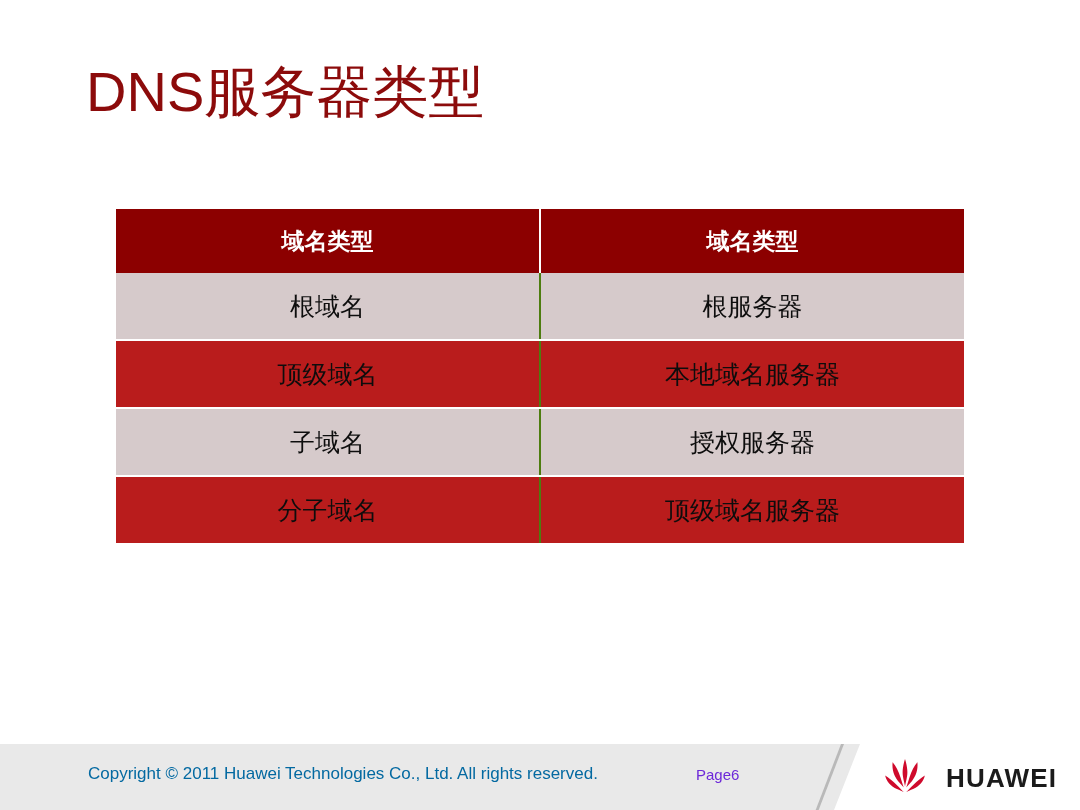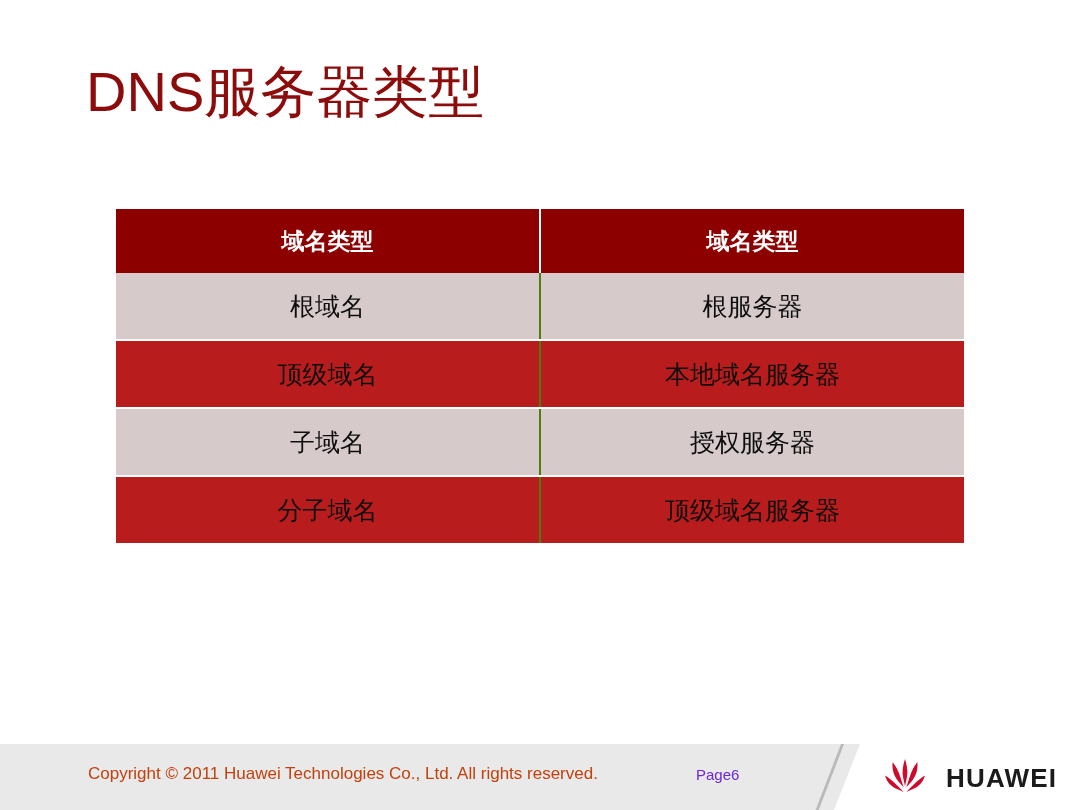--- a/index.html
+++ b/index.html
@@ -100,21 +100,21 @@
     height: 66px;
     background: #b9b9b9;
     transform: skewX(-21deg);
     transform-origin: top left;
   }
   .copyright {
     position: absolute;
     left: 88px;
     top: 20px;
     font-size: 17px;
-    color: #c2410c;
+    color: #0369a1;
     white-space: nowrap;
   }
   .page-number {
     position: absolute;
     left: 696px;
     top: 22px;
     font-size: 15px;
     color: #6d28d9;
     white-space: nowrap;
   }

